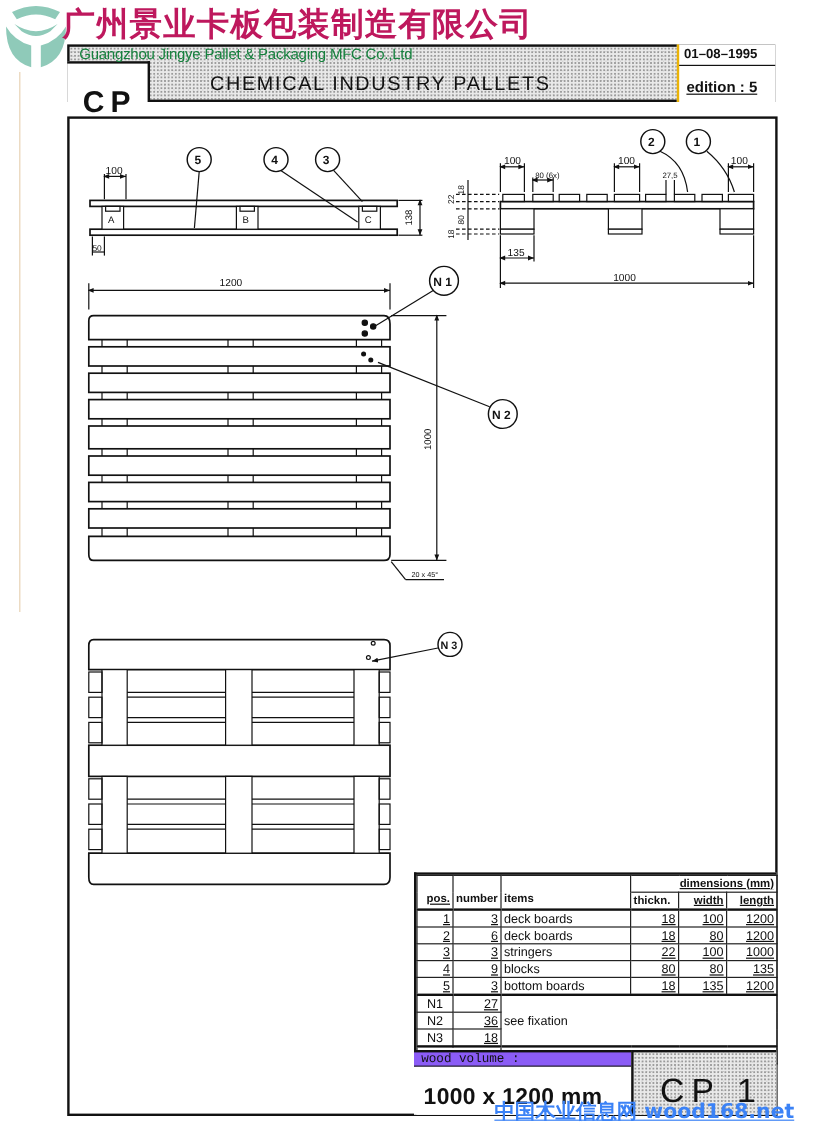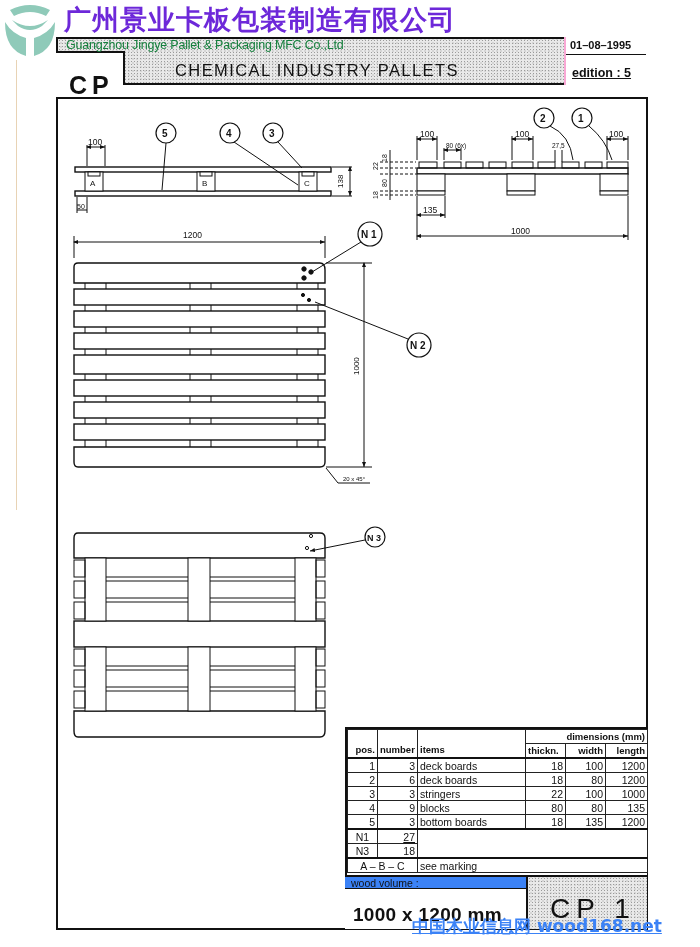--- a/index.html
+++ b/index.html
@@ -8,49 +8,49 @@
   .stipple {
     background-color: #e9e9e9;
     background-image:
       radial-gradient(#9a9a9a 0.6px, transparent 0.8px),
       radial-gradient(#bdbdbd 0.6px, transparent 0.8px);
     background-size: 3px 3px, 4px 4px;
     background-position: 0 0, 1px 2px;
   }
   
   .logo { left: 2px; top: 2px; width: 56px; height: 56px; }
-  .cn-title { left: 64px; top: 2px; font-size: 27px; font-weight: bold; color: #6d28d9; letter-spacing: 1px; font-family: "DejaVu Sans", sans-serif; white-space: nowrap; }
+  .cn-title { left: 52px; top: 2px; font-size: 27px; font-weight: bold; color: #be185d; letter-spacing: 1px; font-family: "DejaVu Sans", sans-serif; white-space: nowrap; }
   .en-sub { left: 66px; top: 38px; font-size: 12.5px; color: #15803d; white-space: nowrap; letter-spacing: -0.2px; z-index: 3; }
   .vline { left: 16px; top: 60px; width: 1px; height: 450px; background: #e8d3b5; }
 
   
   .hdr-outer { left: 56px; top: 37px; width: 590px; height: 48px; border: 2px solid #111; box-sizing: border-box; }
   .hdr-cp { left: 56px; top: 51px; width: 69px; height: 34px; border-right: 2px solid #111; box-sizing: border-box; }
   .hdr-cp span { position: absolute; left: 13px; top: 18px; font-size: 25px; font-weight: bold; letter-spacing: 5px; }
   .hdr-title { left: 127px; top: 51px; width: 437px; height: 32px; }
   .hdr-title span { position: absolute; left: 48px; top: 10px; font-size: 16.5px; letter-spacing: 1.4px; }
-  .hdr-date { left: 564px; top: 37px; width: 82px; height: 48px; border-left: 2px solid #f9a8d4; box-sizing: border-box; background: #fff; }
+  .hdr-date { left: 564px; top: 37px; width: 82px; height: 48px; border-left: 2px solid #eab308; box-sizing: border-box; background: #fff; }
   .hdr-date .d { position: absolute; left: 4px; top: 2px; font-size: 11px; font-weight: bold; }
   .hdr-date .sep { position: absolute; left: 0; top: 17px; width: 80px; height: 1px; background: #111; }
   .hdr-date .e { position: absolute; left: 6px; top: 29px; font-size: 12.5px; font-weight: bold; text-decoration: underline; }
 
   
   .frame { left: 56px; top: 97px; width: 592px; height: 833px; border: 2px solid #111; box-sizing: border-box; }
 
   svg text { font-family: "Liberation Sans", sans-serif; }
 
   
   .tbl { left: 345px; top: 727px; width: 302px; height: 202px; border-left: 2px solid #111; border-top: 2px solid #111; box-sizing: border-box; background: #fff; }
   .tbl table { border-collapse: collapse; width: 300px; table-layout: fixed; font-size: 10.5px; }
   .tbl td { padding: 0 2px; height: 13px; line-height: 12px; border: 1px solid #222; white-space: nowrap; overflow: hidden; }
-  .tbl td.r { text-align: right; }
+  .tbl td.r { text-align: right; text-decoration: underline; }
   .tbl td.c { text-align: center; }
   .tbl .hd td { font-weight: bold; font-size: 9.5px; }
   .tbl .thick td { border-top: 2px solid #111; }
-  .wv { left: 345px; top: 875px; width: 181px; height: 14px; font-size: 10.5px; border-top: 2px solid #111; border-bottom: 1px solid #111; box-sizing: border-box; background: #3b82f6; }
+  .wv { left: 345px; top: 875px; width: 181px; height: 14px; font-size: 10.5px; border-top: 2px solid #111; border-bottom: 1px solid #111; box-sizing: border-box; background: #8b5cf6; font-family: Liberation Mono, monospace; }
   .wv .l { position: absolute; left: 6px; top: 0px; }
   .wv .v { position: absolute; left: 116px; top: 0px; margin-top: 23px; }
   .size-box { left: 345px; top: 889px; width: 181px; height: 40px; background: #fff; }
   .size-box span { position: absolute; left: 8px; top: 15px; font-size: 19px; font-weight: bold; letter-spacing: 0.3px; }
   .cp1 { left: 526px; top: 875px; width: 121px; height: 54px; border-left: 2px solid #111; border-top: 2px solid #111; box-sizing: border-box; }
   .cp1 span { position: absolute; left: 22px; top: 16px; font-size: 28px; letter-spacing: 6px; }
   .wm2 { left: 412px; top: 915px; font-size: 17px; font-weight: bold; color: #3b82f6; white-space: nowrap; font-family: "DejaVu Sans", sans-serif; text-decoration: underline; }
 </style>
 </head>
 <body>
@@ -401,20 +401,25 @@
       <td class="r">18</td>
       <td class="r">135</td>
       <td class="r">1200</td>
     </tr>
     <tr class="thick">
       <td class="c">N1</td>
       <td class="r" style="text-decoration:underline">27</td>
       <td colspan="4" style="border-bottom:none"></td>
     </tr>
     <tr>
+      <td class="c">N2</td>
+      <td class="r">36</td>
+      <td colspan="4" style="border-top:none;border-bottom:none">see fixation</td>
+    </tr>
+    <tr>
       <td class="c">N3</td>
       <td class="r">18</td>
       <td colspan="4" style="border-top:none"></td>
     </tr>
     <tr class="thick">
       <td colspan="2" class="c">A – B – C</td>
       <td colspan="4">see marking</td>
     </tr>
   </tbody>
     </table>

